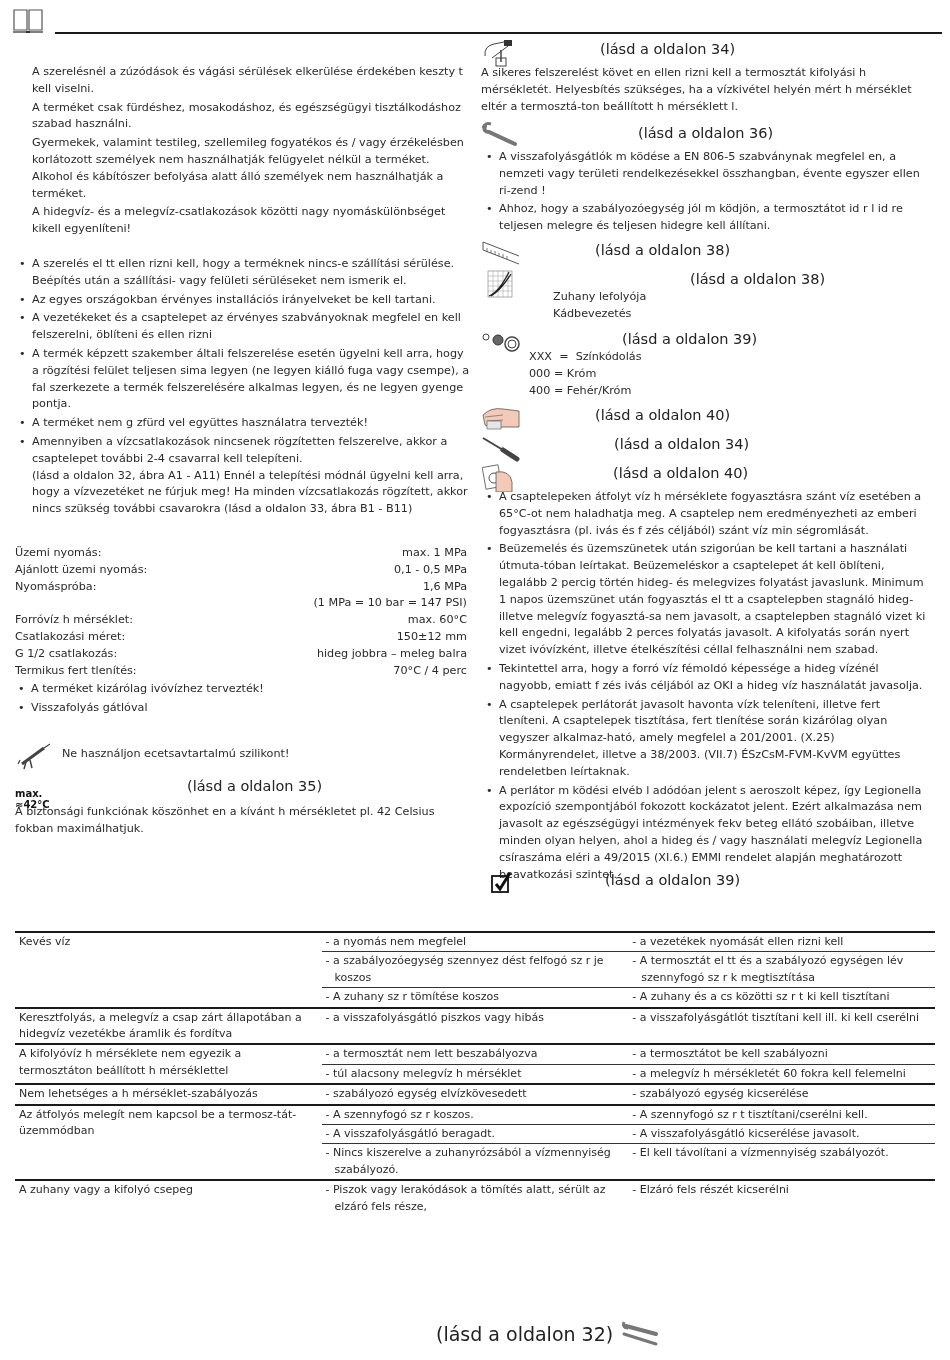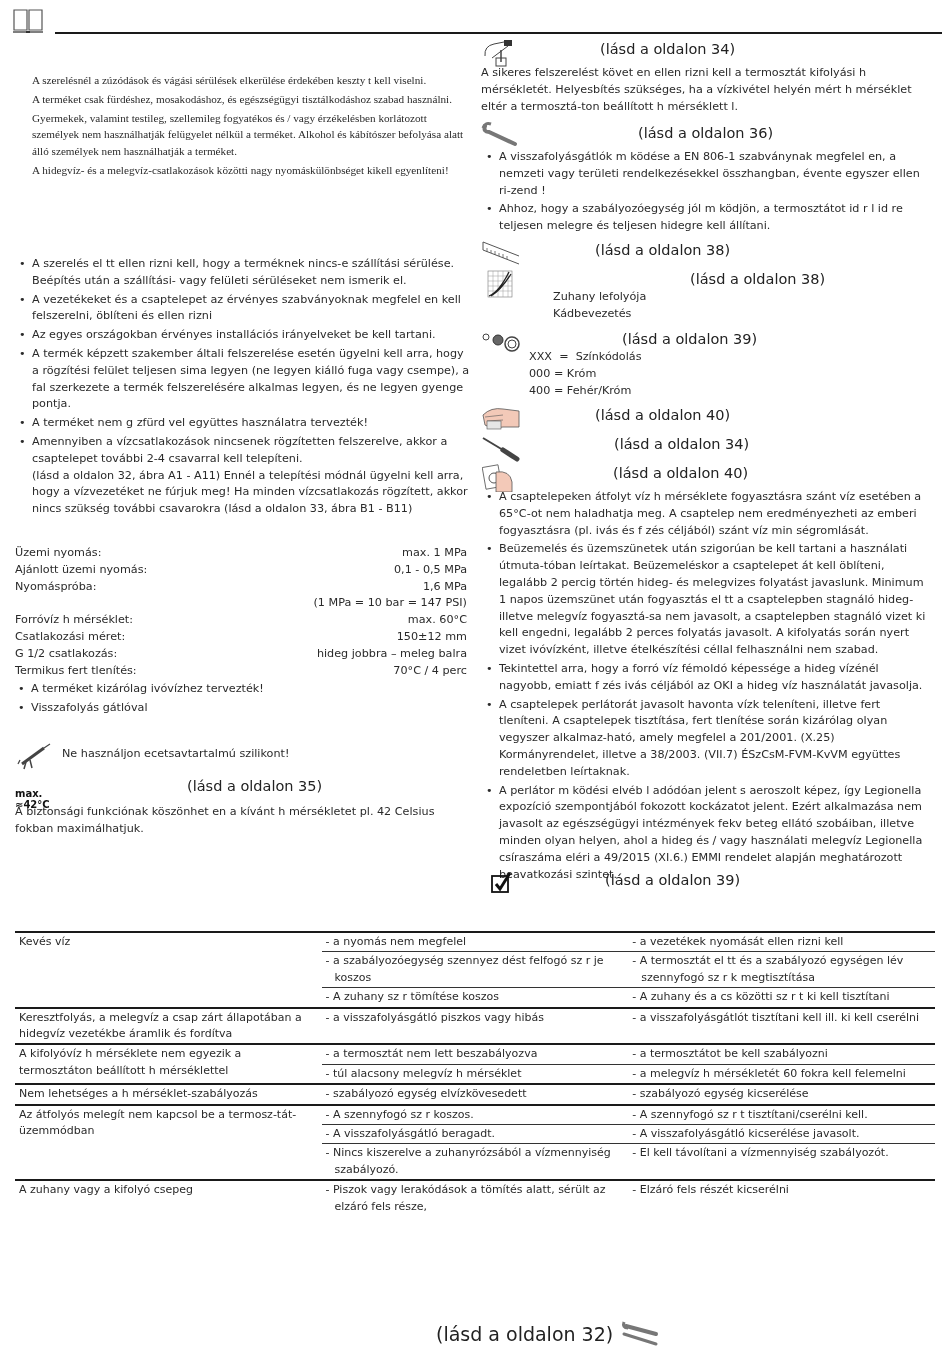--- a/index.html
+++ b/index.html
@@ -34,32 +34,32 @@
 <div class="icon" style="left:12px;top:8px;width:32px;height:26px;">
   <svg width="32" height="26" viewBox="0 0 32 26">
     <path d="M2 2 L15 2 L15 22 L2 22 Z" fill="none" stroke="#555" stroke-width="1.2"></path>
     <path d="M17 2 L30 2 L30 22 L17 22 Z" fill="none" stroke="#555" stroke-width="1.2"></path>
     <path d="M1 24 L31 24" stroke="#555" stroke-width="1.5"></path>
     <rect x="14" y="23" width="4" height="2" fill="#333"></rect>
   </svg>
 </div>
 <div class="rule" style="left:55px;top:32px;width:887px;height:1.5px;"></div>
 
-<div class="col" style="left:32px;top:72px;width:438px;font-family:Liberation Serif, serif;">
+<div class="col" style="left:32px;top:64px;width:438px;">
   <p class="p">A szerelésnél a zúzódások és vágási sérülések elkerülése érdekében keszty  t kell viselni.</p>
   <p class="p">A terméket csak fürdéshez, mosakodáshoz, és egészségügyi tisztálkodáshoz szabad használni.</p>
   <p class="p">Gyermekek, valamint testileg, szellemileg fogyatékos és / vagy érzékelésben korlátozott személyek nem használhatják felügyelet nélkül a terméket. Alkohol és kábítószer befolyása alatt álló személyek nem használhatják a terméket.</p>
   <p class="p">A hidegvíz- és a melegvíz-csatlakozások közötti nagy nyomáskülönbséget kikell egyenlíteni!</p>
 </div>
 
 <div class="col" style="left:16px;top:256px;width:454px;">
   <ul class="ul">
     <li>A szerelés el  tt ellen  rizni kell, hogy a terméknek nincs-e szállítási sérülése. Beépítés után a szállítási- vagy felületi sérüléseket nem ismerik el.</li>
+    <li>Az egyes országokban érvényes installációs irányelveket be kell tartani.</li>
     <li>A vezetékeket és a csaptelepet az érvényes szabványoknak megfelel  en kell felszerelni, öblíteni és ellen  rizni</li>
-    <li>Az egyes országokban érvényes installációs irányelveket be kell tartani.</li>
     <li>A termék képzett szakember általi felszerelése esetén ügyelni kell arra, hogy a rögzítési felület teljesen sima legyen (ne legyen kiálló fuga vagy csempe), a fal szerkezete a termék felszerelésére alkalmas legyen, és ne legyen gyenge pontja.</li>
     <li>A terméket nem g  zfürd  vel együttes használatra tervezték!</li>
     <li style="white-space:pre-line;">Amennyiben a vízcsatlakozások nincsenek rögzítetten felszerelve, akkor a csaptelepet további 2-4 csavarral kell telepíteni.
 (lásd a oldalon 32, ábra A1 - A11) Ennél a telepítési módnál ügyelni kell arra, hogy a vízvezetéket ne fúrjuk meg! Ha minden vízcsatlakozás rögzített, akkor nincs szükség további csavarokra (lásd a oldalon 33, ábra B1 - B11)</li>
   </ul>
 </div>
 
 <div class="spec" style="top:545px;">
   <div class="spec-row">
       <span>Üzemi nyomás:</span>
@@ -130,21 +130,21 @@
 
 <div class="icon" style="left:481px;top:122px;width:40px;height:26px;">
   <svg width="40" height="26" viewBox="0 0 40 26">
     <path d="M4 4 Q2 10 8 10 L34 22" fill="none" stroke="#777" stroke-width="4" stroke-linecap="round"></path>
     <path d="M2 6 Q4 0 10 2" fill="none" stroke="#777" stroke-width="3"></path>
   </svg>
 </div>
 <div class="abs ref" style="left:638px;top:124px;">(lásd a oldalon 36)</div>
 <div class="col" style="left:483px;top:149px;width:450px;">
   <ul class="ul">
-    <li>A visszafolyásgátlók m  ködése a EN 806-1 szabványnak megfelel  en, a nemzeti vagy területi rendelkezésekkel összhangban, évente egyszer ellen  ri-zend  !</li>
+    <li>A visszafolyásgátlók m  ködése a EN 806-5 szabványnak megfelel  en, a nemzeti vagy területi rendelkezésekkel összhangban, évente egyszer ellen  ri-zend  !</li>
     <li>Ahhoz, hogy a szabályozóegység jól m  ködjön, a termosztátot id  r  l id  re teljesen melegre és teljesen hidegre kell állítani.</li>
   </ul>
 </div>
 
 <div class="icon" style="left:481px;top:240px;width:40px;height:26px;">
   <svg width="40" height="26" viewBox="0 0 40 26">
     <path d="M2 2 L2 10 L38 24" fill="none" stroke="#555" stroke-width="1"></path>
     <path d="M2 2 L38 16" stroke="#555" stroke-width="1"></path>
     <path d="M6 12 L6 8 M10 13 L10 10 M14 15 L14 11 M18 16 L18 13 M22 18 L22 14 M26 19 L26 16" stroke="#555" stroke-width="0.8"></path>
   </svg>

